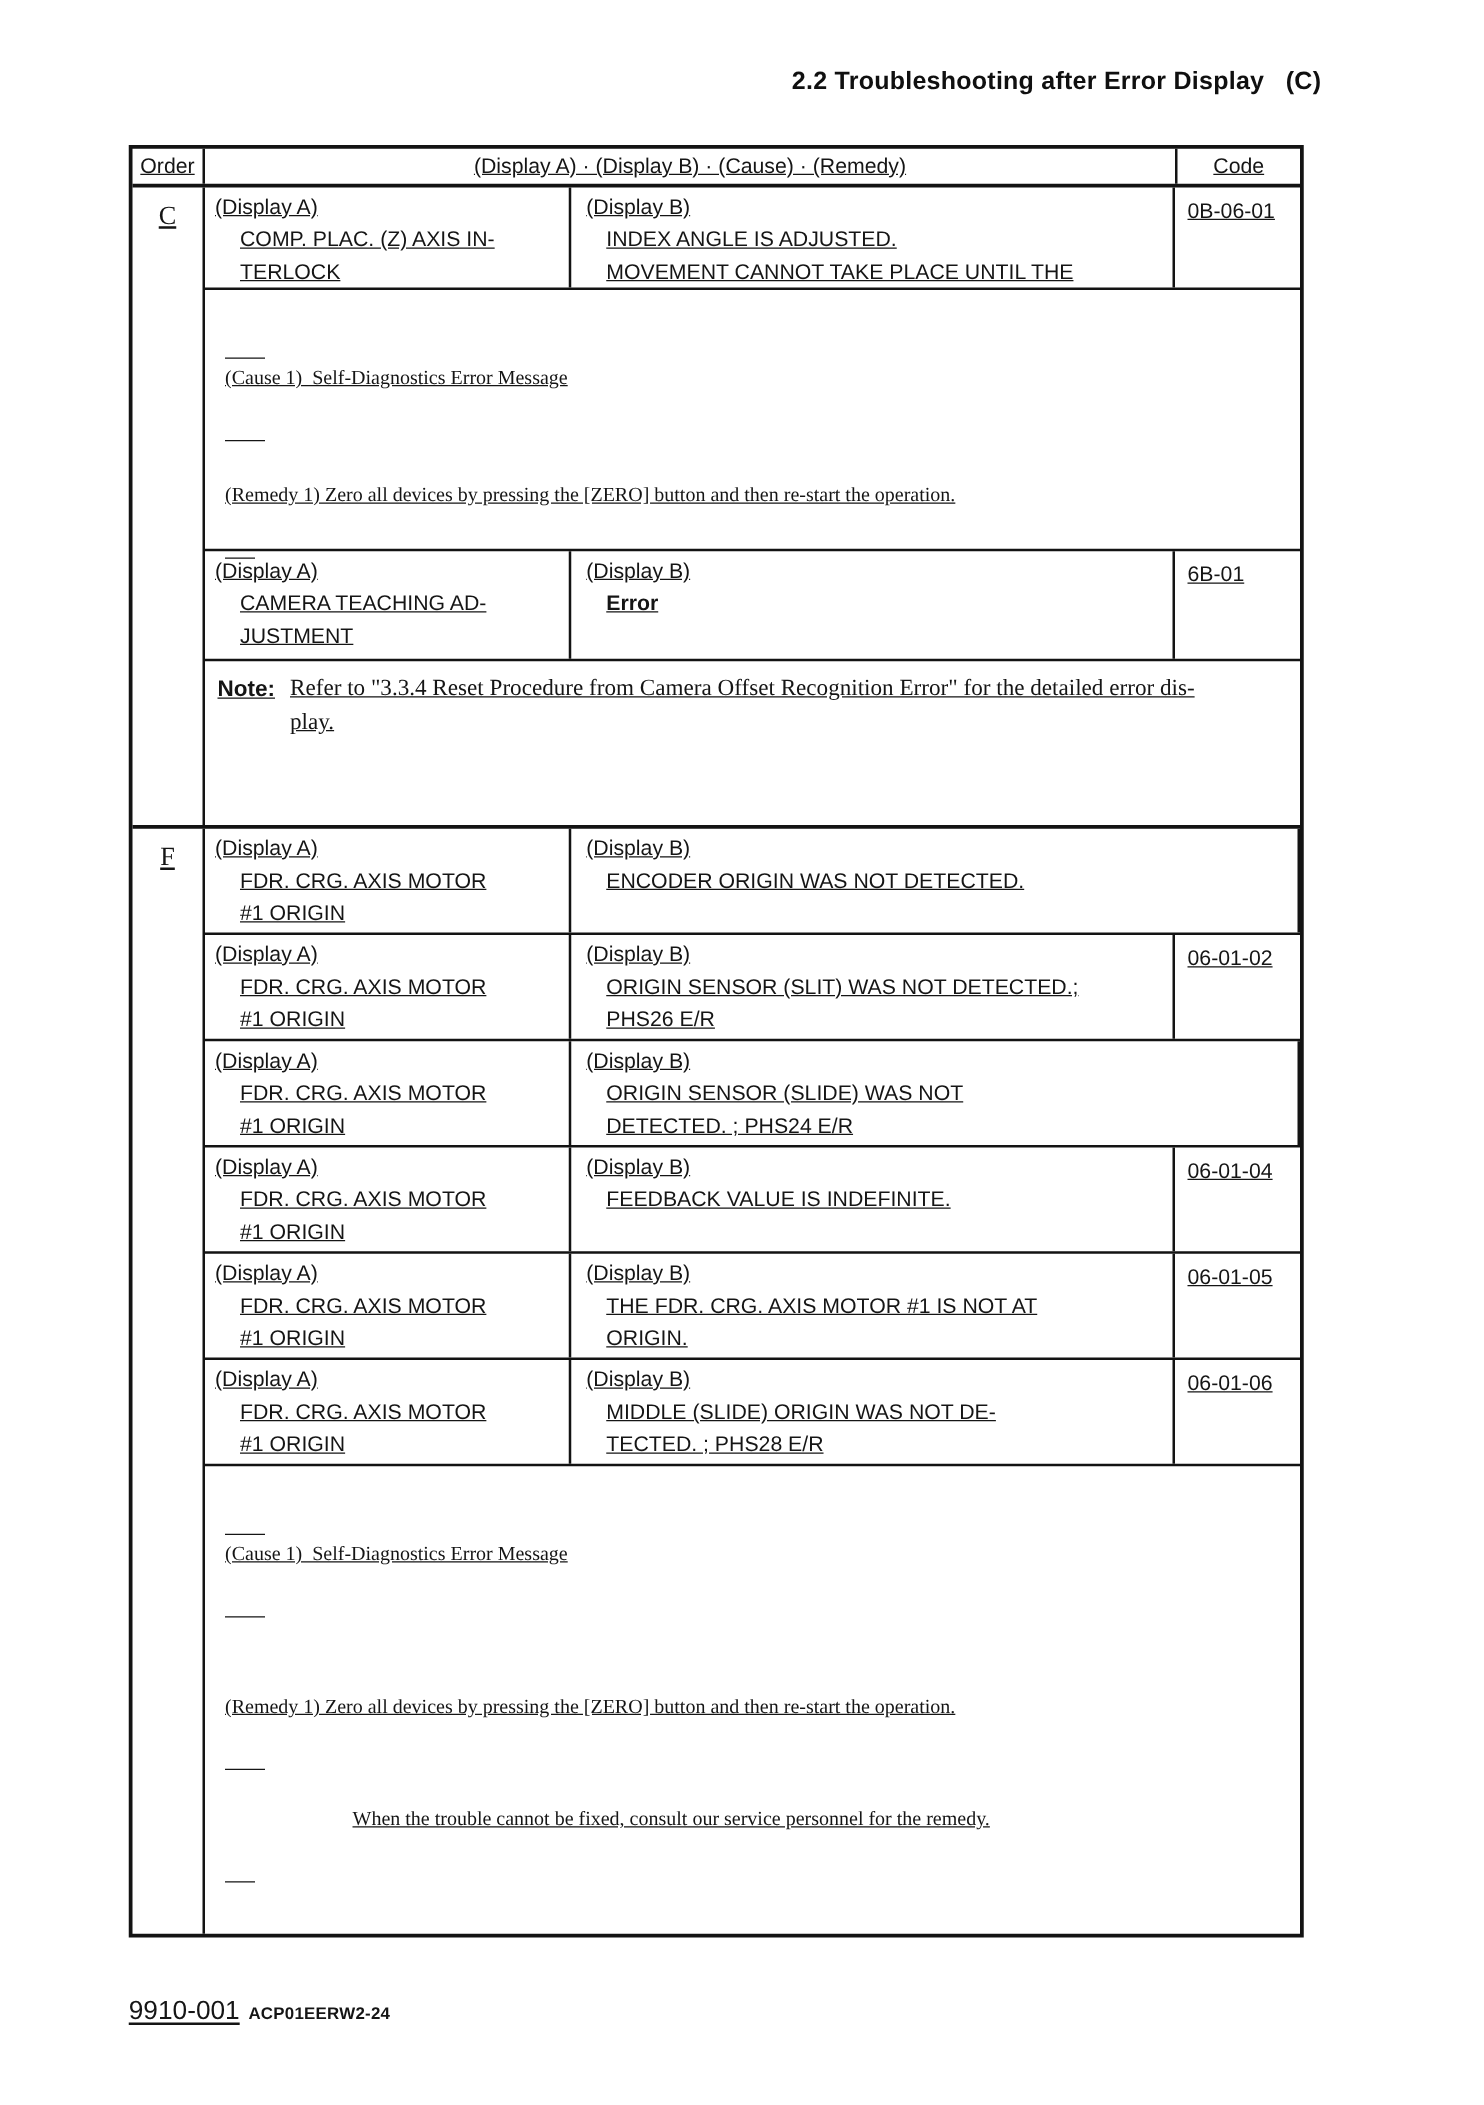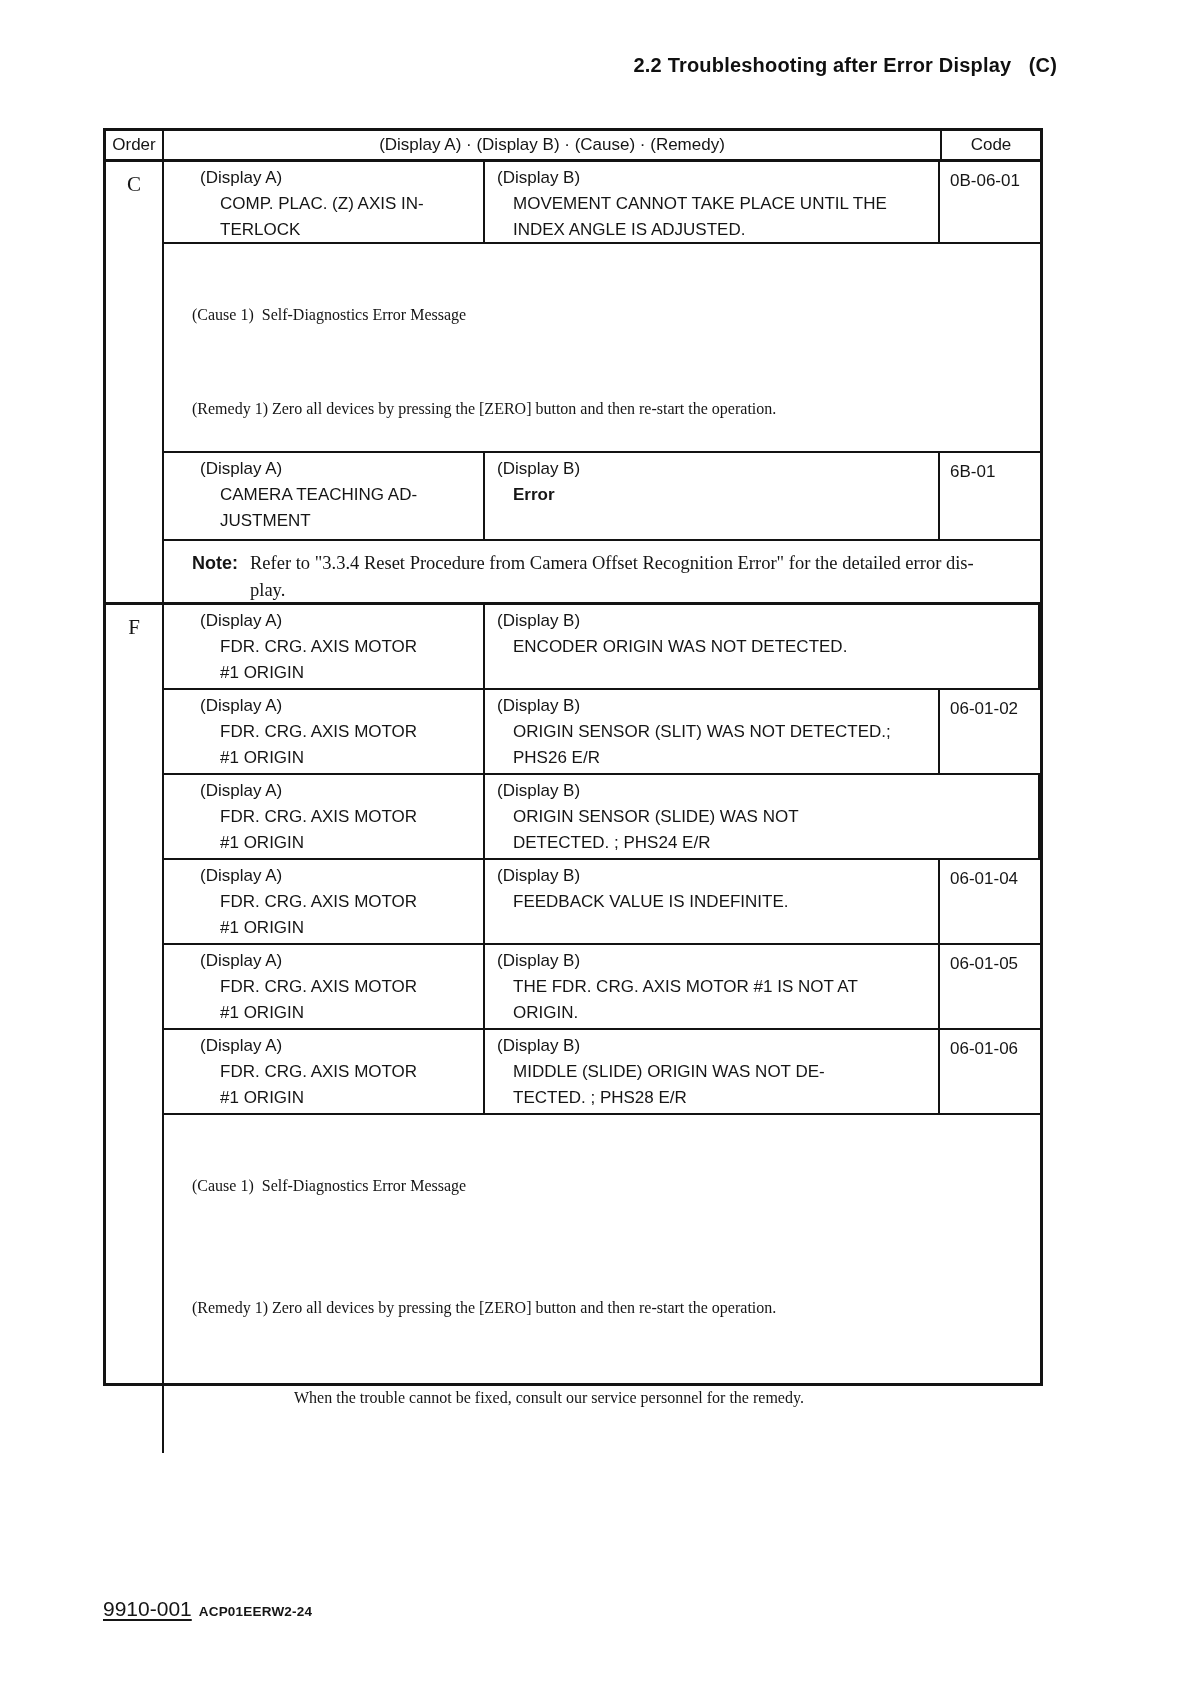--- a/index.html
+++ b/index.html
@@ -11,25 +11,26 @@
   }
 
   .page-header {
     position:absolute; top:54px; right:130px;
     font-size:20px; font-weight:bold; letter-spacing:0.2px;
     white-space:pre; color:#101010;
   }
 
   
   .doc-table {
-    position:absolute; left:103px; top:128px;
-    width:940px; height:1258px; box-sizing:border-box;
+    position:absolute; left:103px; top:116px;
+    width:940px; height:1434px; box-sizing:border-box;
     border:3px solid #131313; border-top-width:3px;
     display:flex; flex-direction:column;
     background:#fff;
+    text-decoration:underline;
   }
 
   .thead {
     display:flex; height:31px; flex:0 0 auto; box-sizing:border-box;
     border-bottom:3px solid #131313;
     font-size:17px;
   }
   .th-order {
     width:58px; box-sizing:border-box; border-right:2px solid #131313;
     display:flex; align-items:center; justify-content:center;
@@ -44,21 +45,21 @@
   .order-row { display:flex; box-sizing:border-box; }
   .order-row.row-c { height:513px; border-bottom:3px solid #131313; }
   .order-row.row-f { flex:1; }
 
   .order-cell {
     width:58px; box-sizing:border-box; border-right:2px solid #131313;
     font-family:"Liberation Serif", serif; font-size:21px;
     text-align:center; padding-top:10px;
   }
   .row-content { flex:1; display:flex; flex-direction:column; min-width:0; }
-  .row-content > div { border-bottom:2px solid #131313; box-sizing:border-box;padding-left:28px; }
+  .row-content > div { border-bottom:2px solid #131313; box-sizing:border-box; }
   .row-content > div:last-child { border-bottom:none; }
 
   
   .display-block { display:flex; }
   .h82 { height:82px; } .h88 { height:88px; } .h209 { height:209px; } .h85 { height:85px; }
   .cell-a {
     width:293px; box-sizing:border-box; border-right:2px solid #131313;
     padding:3px 6px 0 8px; font-size:17px; line-height:26px; overflow:hidden;
   }
   .cell-b {
@@ -129,22 +130,22 @@
     <div class="row-content">
 
       <div class="display-block h82">
         <div class="cell-a">
           <div class="dlabel">(Display A)</div>
           <div class="dline">COMP. PLAC. (Z) AXIS IN-</div>
           <div class="dline">TERLOCK</div>
         </div>
         <div class="cell-b">
           <div class="dlabel">(Display B)</div>
+          <div class="dline">INDEX ANGLE IS ADJUSTED.</div>
           <div class="dline">MOVEMENT CANNOT TAKE PLACE UNTIL THE</div>
-          <div class="dline">INDEX ANGLE IS ADJUSTED.</div>
         </div>
         <div class="cell-code">0B-06-01</div>
       </div>
 
       <div class="cause-block h209">
         <div class="cause-line">(Cause 1)  Self-Diagnostics Error Message</div>
         <div class="remedy-line mt-c">(Remedy 1) Zero all devices by pressing the [ZERO] button and then re-start the operation.</div>
       </div>
 
       <div class="display-block h88">

